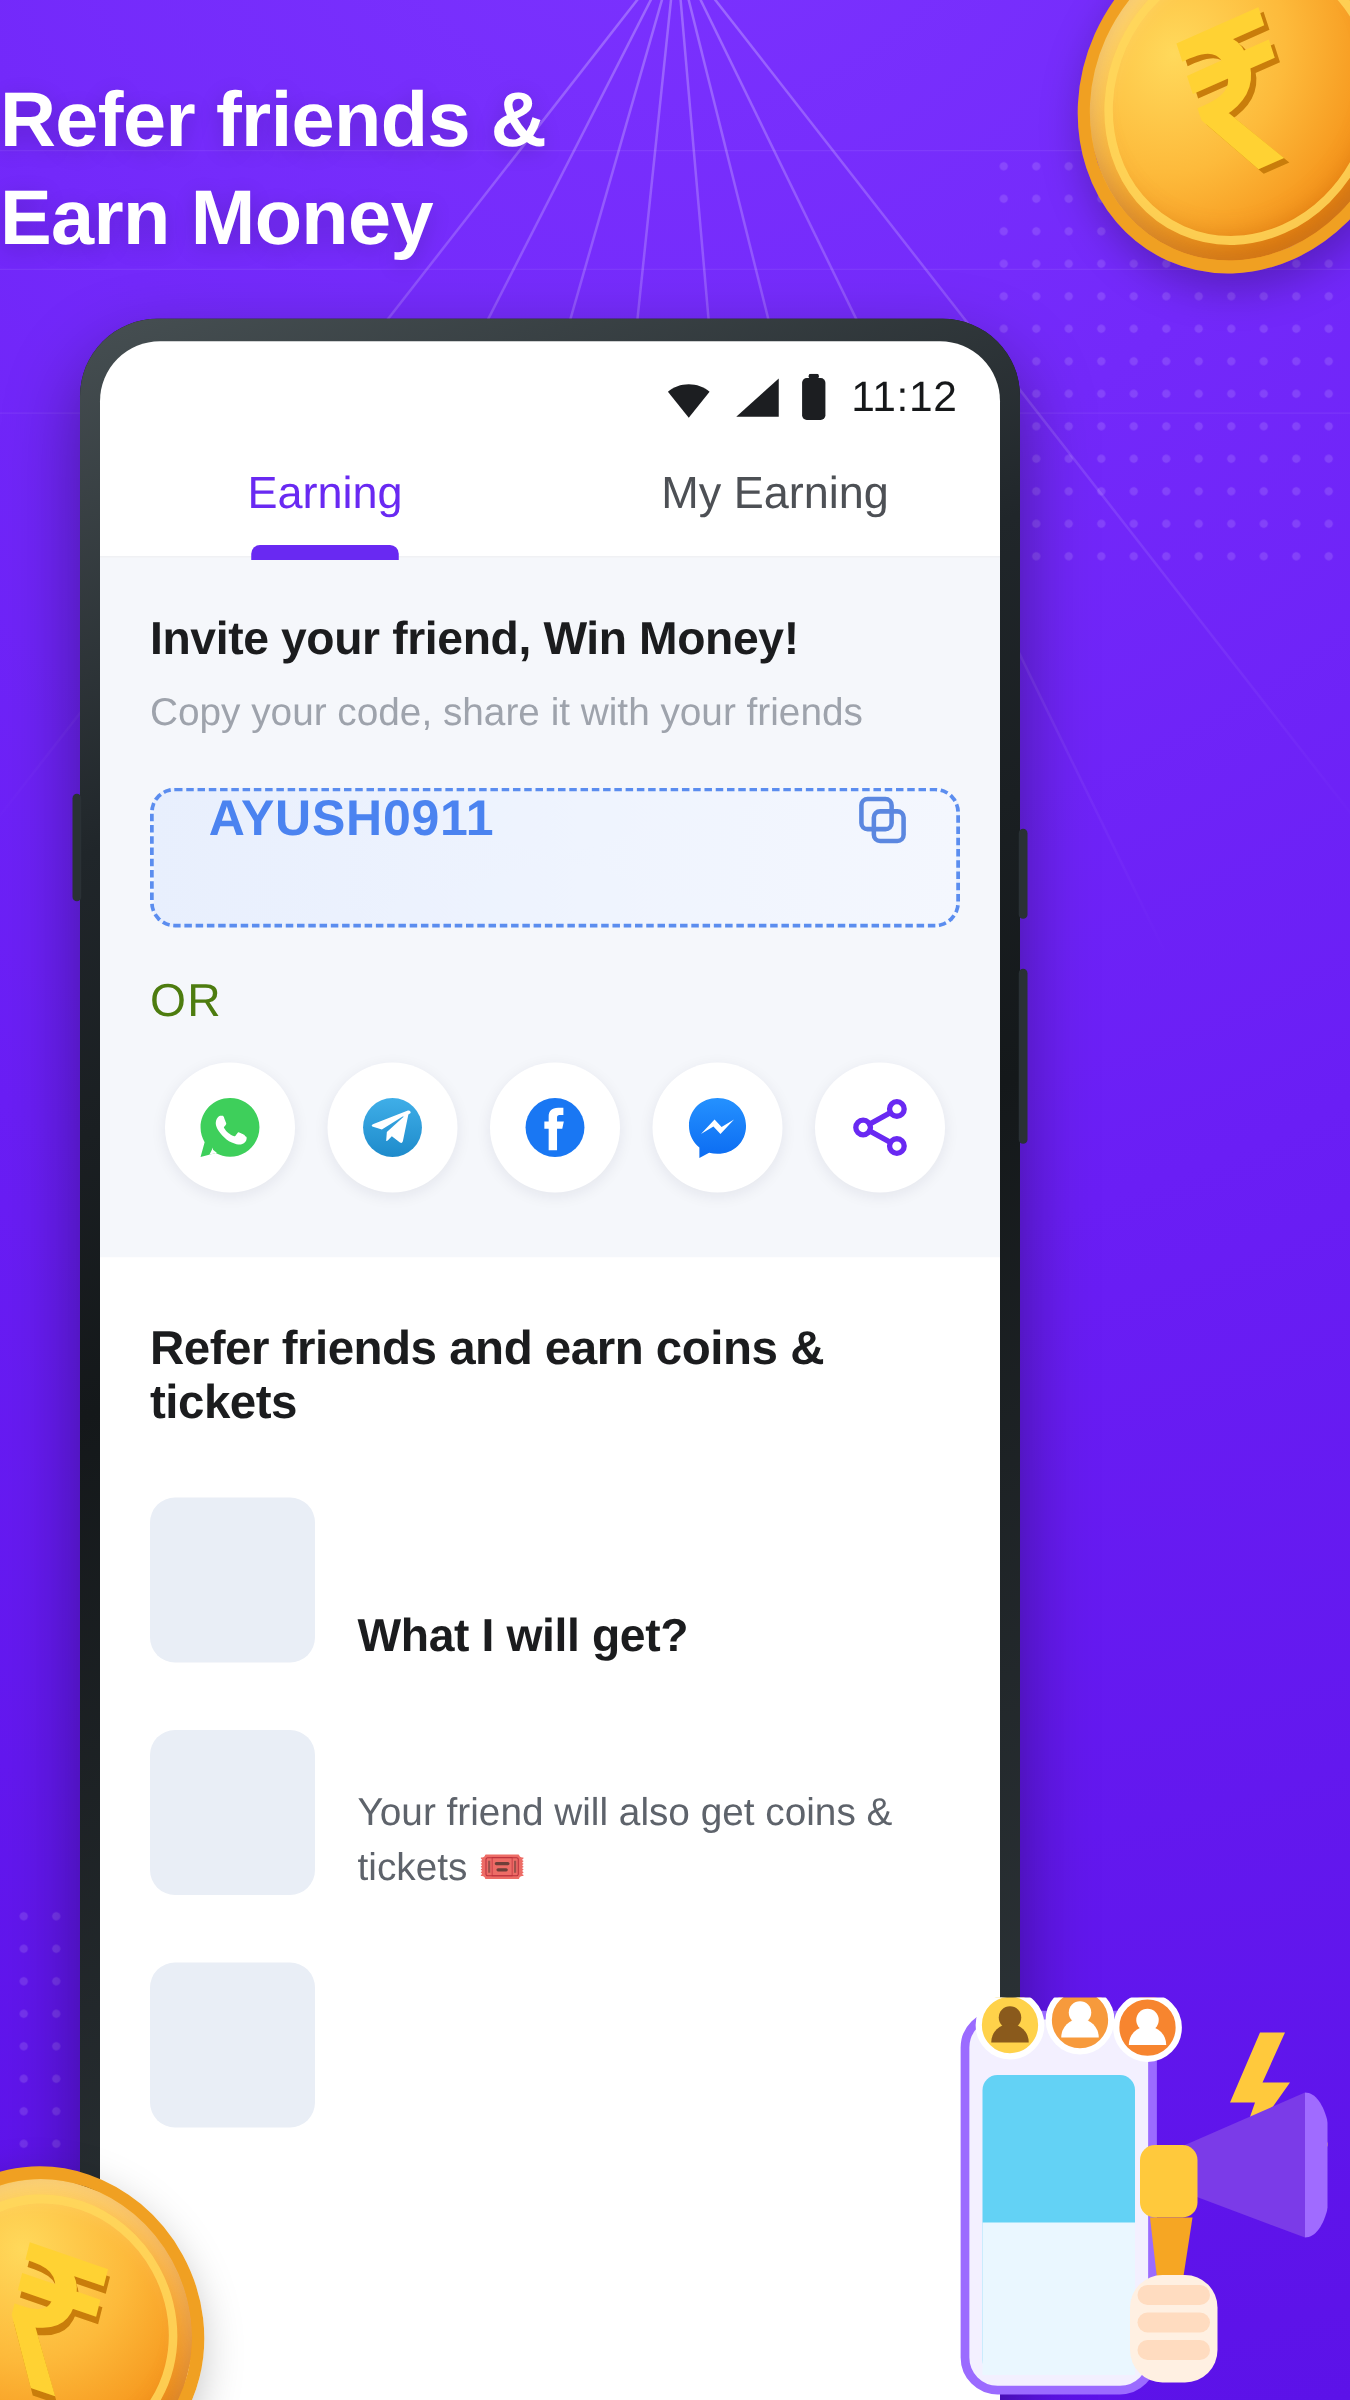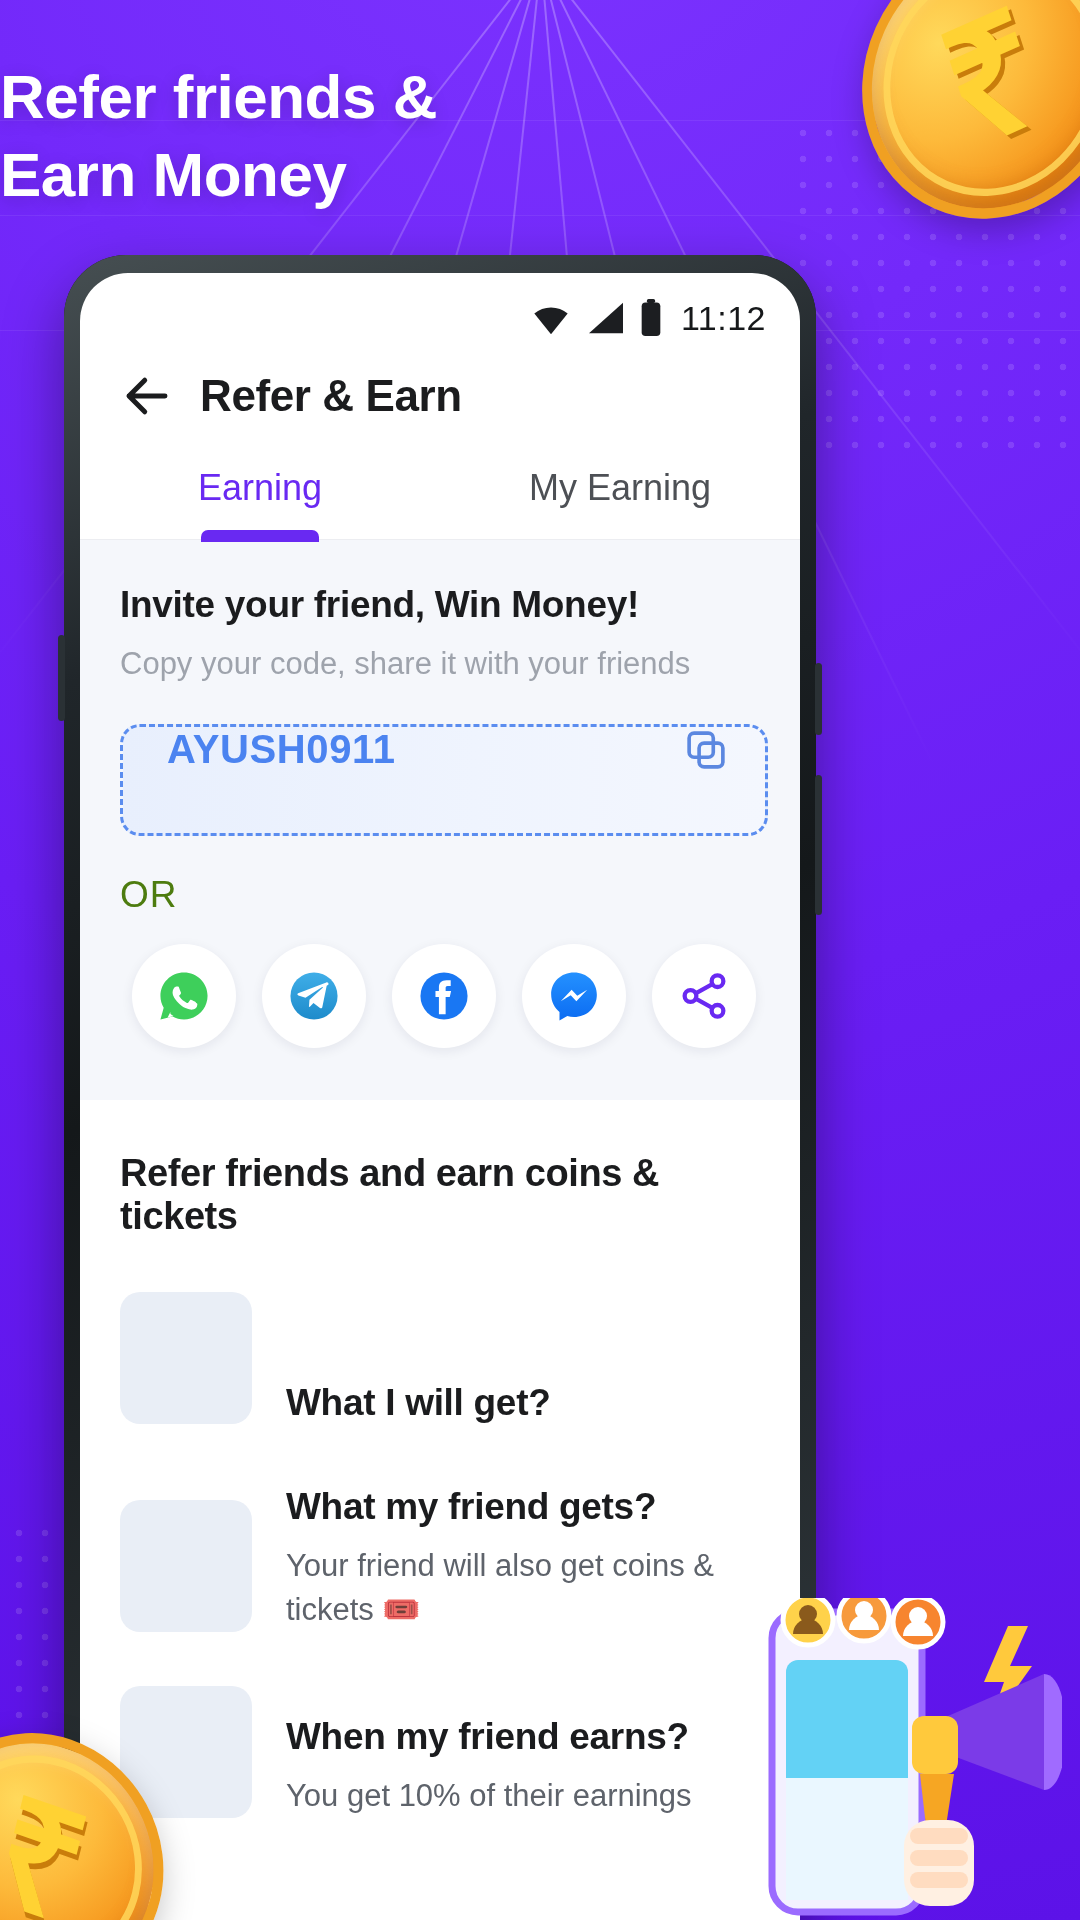--- a/index.html
+++ b/index.html
@@ -271,26 +271,20 @@
       <svg class="sb-ico" width="42" height="34" viewBox="0 0 24 20">
         <path d="M22 1v18H2L22 1z" fill="#1C1E21"></path>
       </svg>
       <svg class="sb-ico" width="24" height="38" viewBox="0 0 12 22">
         <rect x="3.6" y="0" width="4.8" height="2.3" rx="1" fill="#1C1E21"></rect>
         <rect x="0.6" y="2" width="10.8" height="19.4" rx="2.2" fill="#1C1E21"></rect>
       </svg>
       <div id="status-time">11:12</div>
     </div>
 
-    <div id="app-bar">
-      <svg id="back-button" viewBox="0 0 24 24">
-        <path d="M20 12H4M4 12l7-7M4 12l7 7" fill="none" stroke="#1B1C1E" stroke-width="2.2" stroke-linecap="round" stroke-linejoin="round"></path>
-      </svg>
-      <div id="page-title">Refer &amp; Earn</div>
-    </div>
 
     <div id="tab-bar">
       <div class="tab active">
         <span>Earning</span>
         <span class="tab-indicator"></span>
       </div>
       <div class="tab">
         <span>My Earning</span>
       </div>
     </div>
@@ -370,31 +364,26 @@
       <div class="info-item">
         <div class="info-thumb"></div>
         <div class="info-text">
           <div class="info-title">What I will get?</div>
         </div>
       </div>
 
       <div class="info-item">
         <div class="info-thumb"></div>
         <div class="info-text">
-          <div class="info-title">What my friend gets?</div>
           <div class="info-desc">Your friend will also get coins &amp; tickets 🎟️</div>
         </div>
       </div>
 
       <div class="info-item">
         <div class="info-thumb"></div>
-        <div class="info-text">
-          <div class="info-title">When my friend earns?</div>
-          <div class="info-desc">You get 10% of their earnings</div>
-        </div>
       </div>
 
     </div>
 
   </div>
 </div>
 
 <svg id="promo-illustration" viewBox="0 0 300 330">
   <g>
     <rect x="10" y="14" width="150" height="300" rx="26" fill="#F3F0FF" stroke="#9B6BFF" stroke-width="7"></rect>

